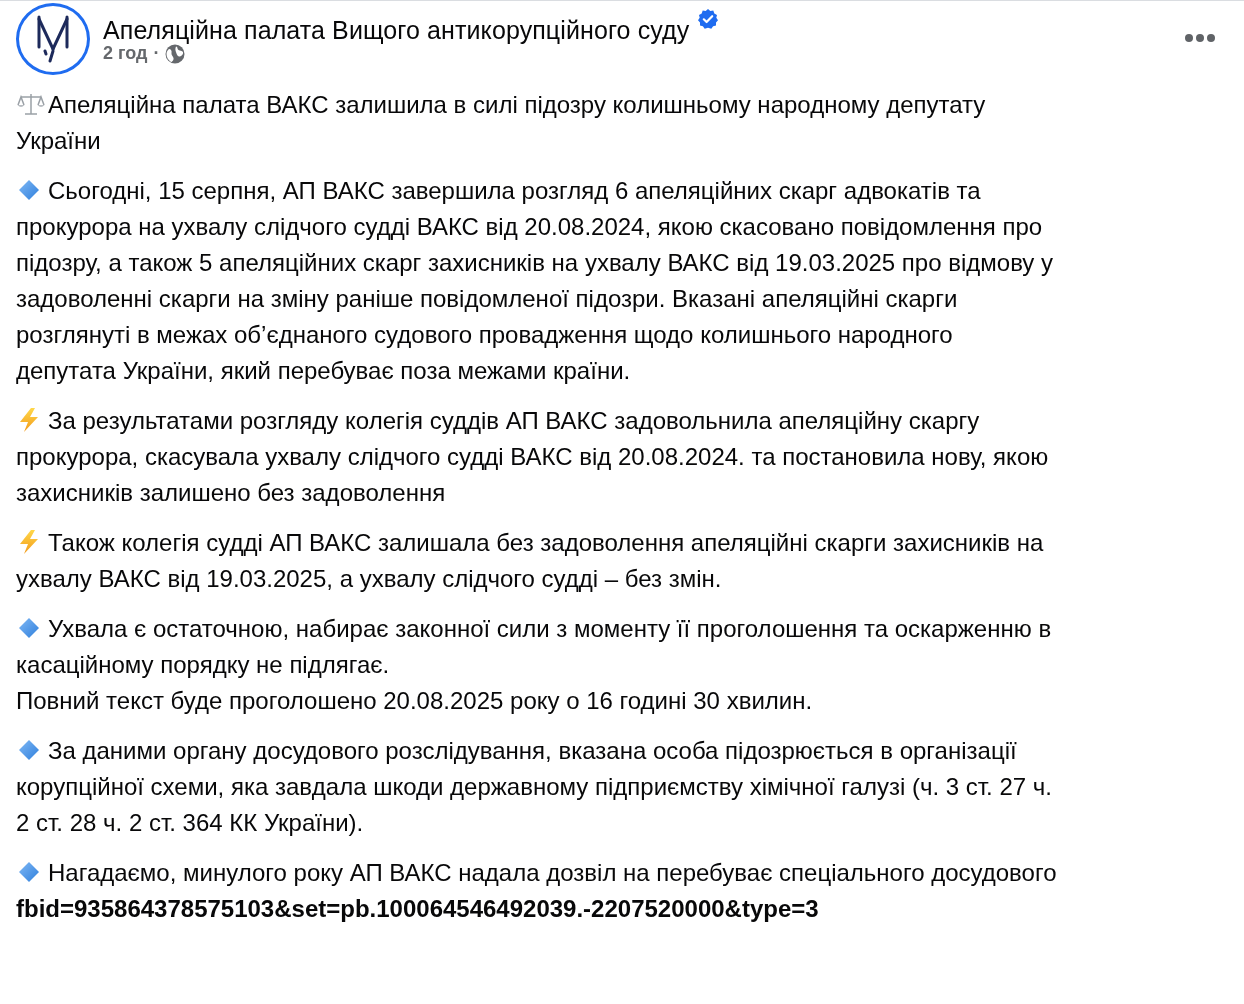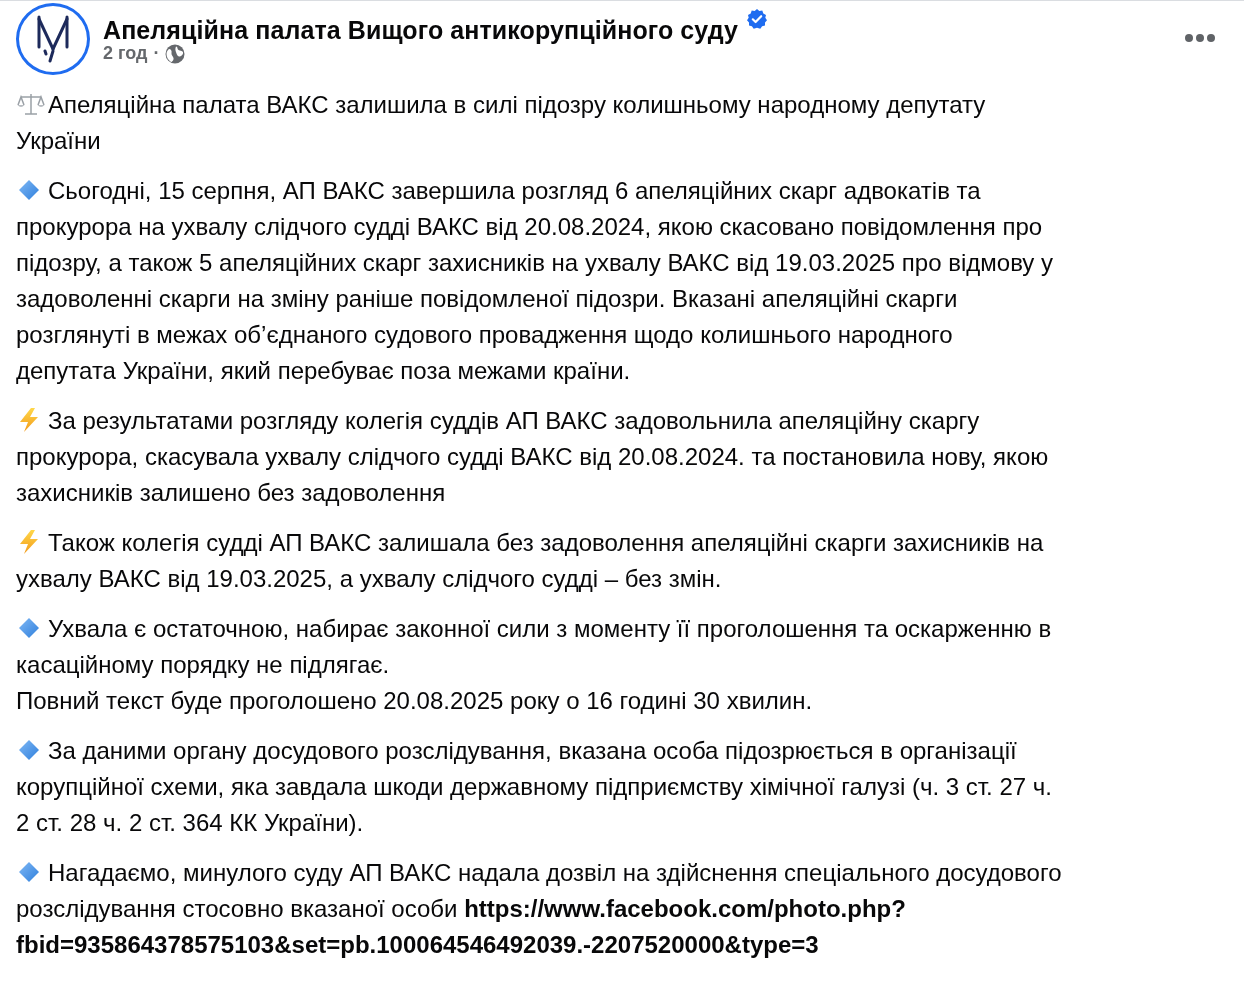--- a/index.html
+++ b/index.html
@@ -39,21 +39,21 @@
     }
     .title-row {
       position: absolute;
       left: 87px;
       top: 2px;
       display: flex;
       align-items: center;
       height: 34px;
     }
     .page-name {
-      font-weight: 700;
+      font-weight: 400;
       font-size: 25px;
       letter-spacing: 0.1px;
       color: #080809;
       white-space: nowrap;
       margin-top: 16px;
     }
     .verified {
       margin-left: 8px;
       width: 22px;
       height: 22px;
@@ -256,19 +256,18 @@
 
     <div class="para">
       <span class="line"><svg class="emoji" viewBox="0 0 26 26">
           <defs>
               <linearGradient id="dg4" x1="0" y1="0" x2="1" y2="1">
                 <stop offset="0" stop-color="#7fb8f5"></stop>
                 <stop offset="1" stop-color="#2f7fdc"></stop>
               </linearGradient>
             </defs>
           <path d="M13 3 L23 13 L13 23 L3 13 Z" fill="url(#dg4)"></path>
-        </svg><span>Нагадаємо, минулого суду АП ВАКС надала дозвіл на здійснення спеціального досудового</span></span>
-      <span class="line"><span style="white-space:pre">розслідування стосовно вказаної особи </span><a class="link">https://www.facebook.com/photo.php?</a></span>
+        </svg><span>Нагадаємо, минулого року АП ВАКС надала дозвіл на перебуває спеціального досудового</span></span>
       <span class="line"><a class="link">fbid=935864378575103&amp;set=pb.100064546492039.-2207520000&amp;type=3</a></span>
     </div>
 
   </div>
 </div>
 
 </body></html>

